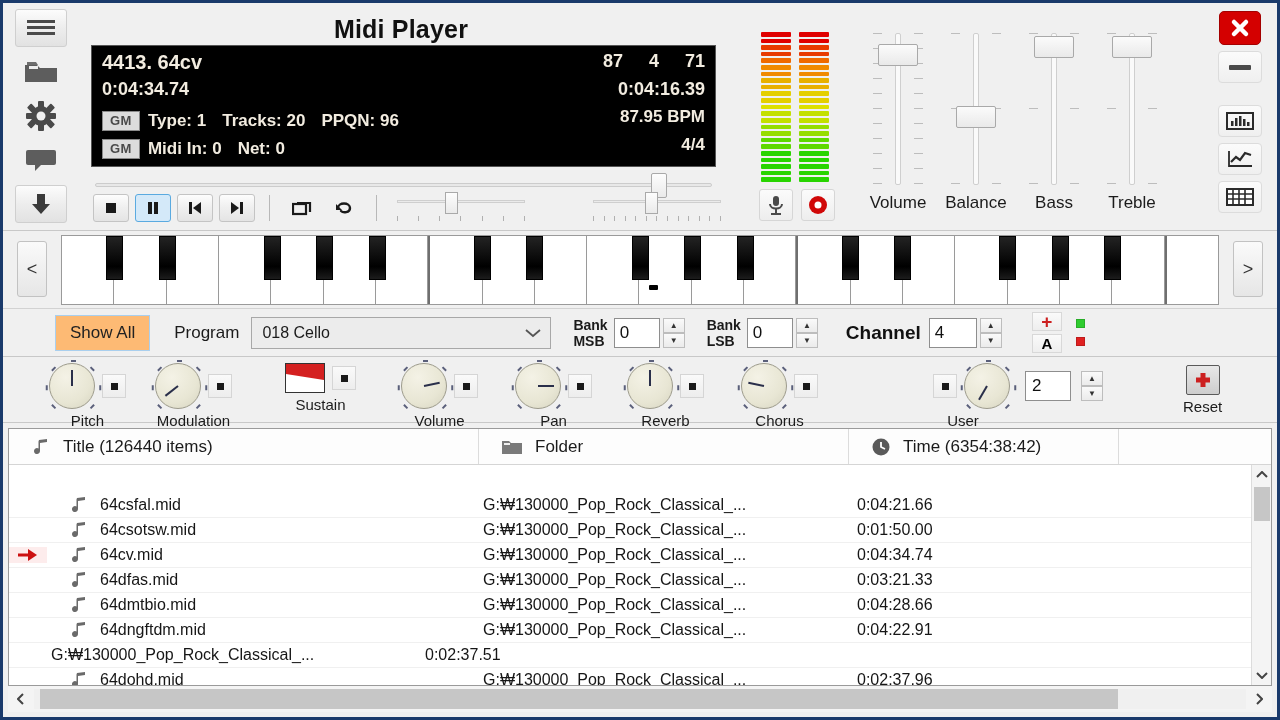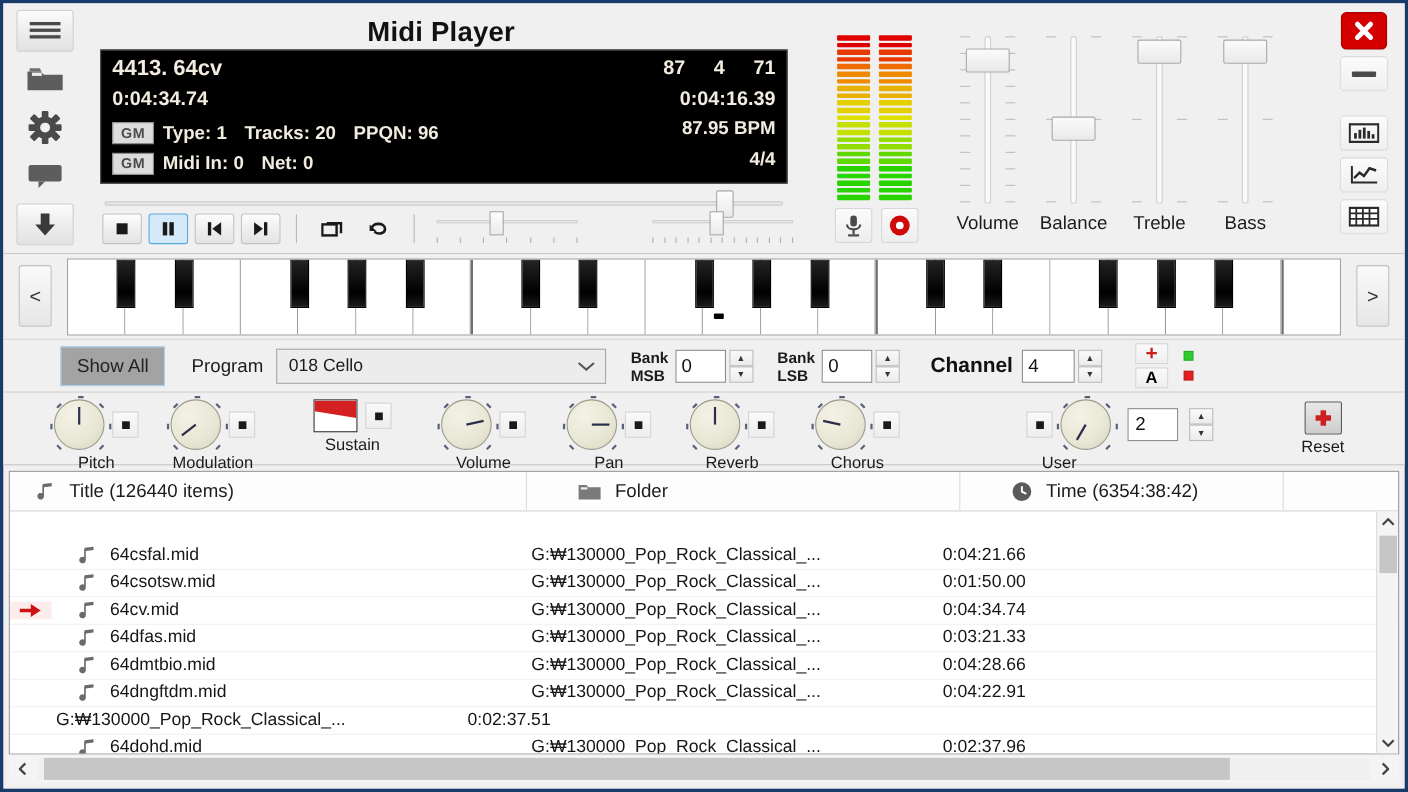--- a/index.html
+++ b/index.html
@@ -232,21 +232,21 @@
   
   .prog-row {
     position: relative; height: 48px;
     background: #f0f0f0;
     border-bottom: 1px solid #c8c8c8;
     display: flex; align-items: center;
   }
   .show-all {
     margin-left: 52px;
     padding: 7px 14px;
-    background: #a3a3a3; border: 1px solid #a9cfee;
+    background: #fdba74; border: 1px solid #a9cfee;
     font-size: 17px; color: #222; cursor: pointer;
   }
   .prog-label { margin-left: 24px; font-size: 17px; color: #1b1b1b; }
   .prog-select {
     margin-left: 12px; width: 300px; height: 32px;
     background: #ececec; border: 1px solid #a8a8a8;
     display: flex; align-items: center; justify-content: space-between;
     padding: 0 8px 0 10px; font-size: 16px; color: #1b1b1b; cursor: pointer;
   }
   .spin-group { display: flex; align-items: center; margin-left: 22px; }
@@ -337,21 +337,20 @@
     margin: 5px 5px 0 5px;
     background: #fff;
     border: 1px solid #9a9a9a;
     overflow: hidden;
   }
   .pl-header {
     display: flex; height: 36px;
     background: #fdfdfd;
     border-bottom: 1px solid #d5d5d5;
     align-items: center;
-    gap: 24px;
   }
   .pl-th {
     display: flex; align-items: center; gap: 12px;
     height: 100%; padding-left: 22px;
     font-size: 17px; color: #1b1b1b;
     border-right: 1px solid #dcdcdc;
     cursor: pointer;
   }
   .pl-th.c-title { width: 470px; }
   .pl-th.c-folder { width: 370px; }
@@ -705,36 +704,36 @@
             <div class="fader-ticks">
               <i class="l" style="top: 0px;"></i>
               <i class="r" style="top: 0px;"></i>
               <i class="l" style="top: 75px;"></i>
               <i class="r" style="top: 75px;"></i>
               <i class="l" style="top: 150px;"></i>
               <i class="r" style="top: 150px;"></i>
             </div>
             <div class="fader-knob" style="top: 6.8px;"></div>
           </div>
-          <div class="fader-label">Treble</div>
+          <div class="fader-label">Bass</div>
         </div>
         <div class="fader-col">
           <div class="fader">
             <div class="fader-rail"></div>
             <div class="fader-ticks">
               <i class="l" style="top: 0px;"></i>
               <i class="r" style="top: 0px;"></i>
               <i class="l" style="top: 75px;"></i>
               <i class="r" style="top: 75px;"></i>
               <i class="l" style="top: 150px;"></i>
               <i class="r" style="top: 150px;"></i>
             </div>
             <div class="fader-knob" style="top: 6.8px;"></div>
           </div>
-          <div class="fader-label">Bass</div>
+          <div class="fader-label">Treble</div>
         </div>
       </div>
 
     <div class="right-rail">
       <div class="rr-close">
         <span>
           <svg width="22" height="22" viewBox="0 0 22 22">
             <path d="M5 5 L17 17 M17 5 L5 17" stroke="#fff" stroke-width="4.5" stroke-linecap="round"></path>
           </svg>
         </span>

